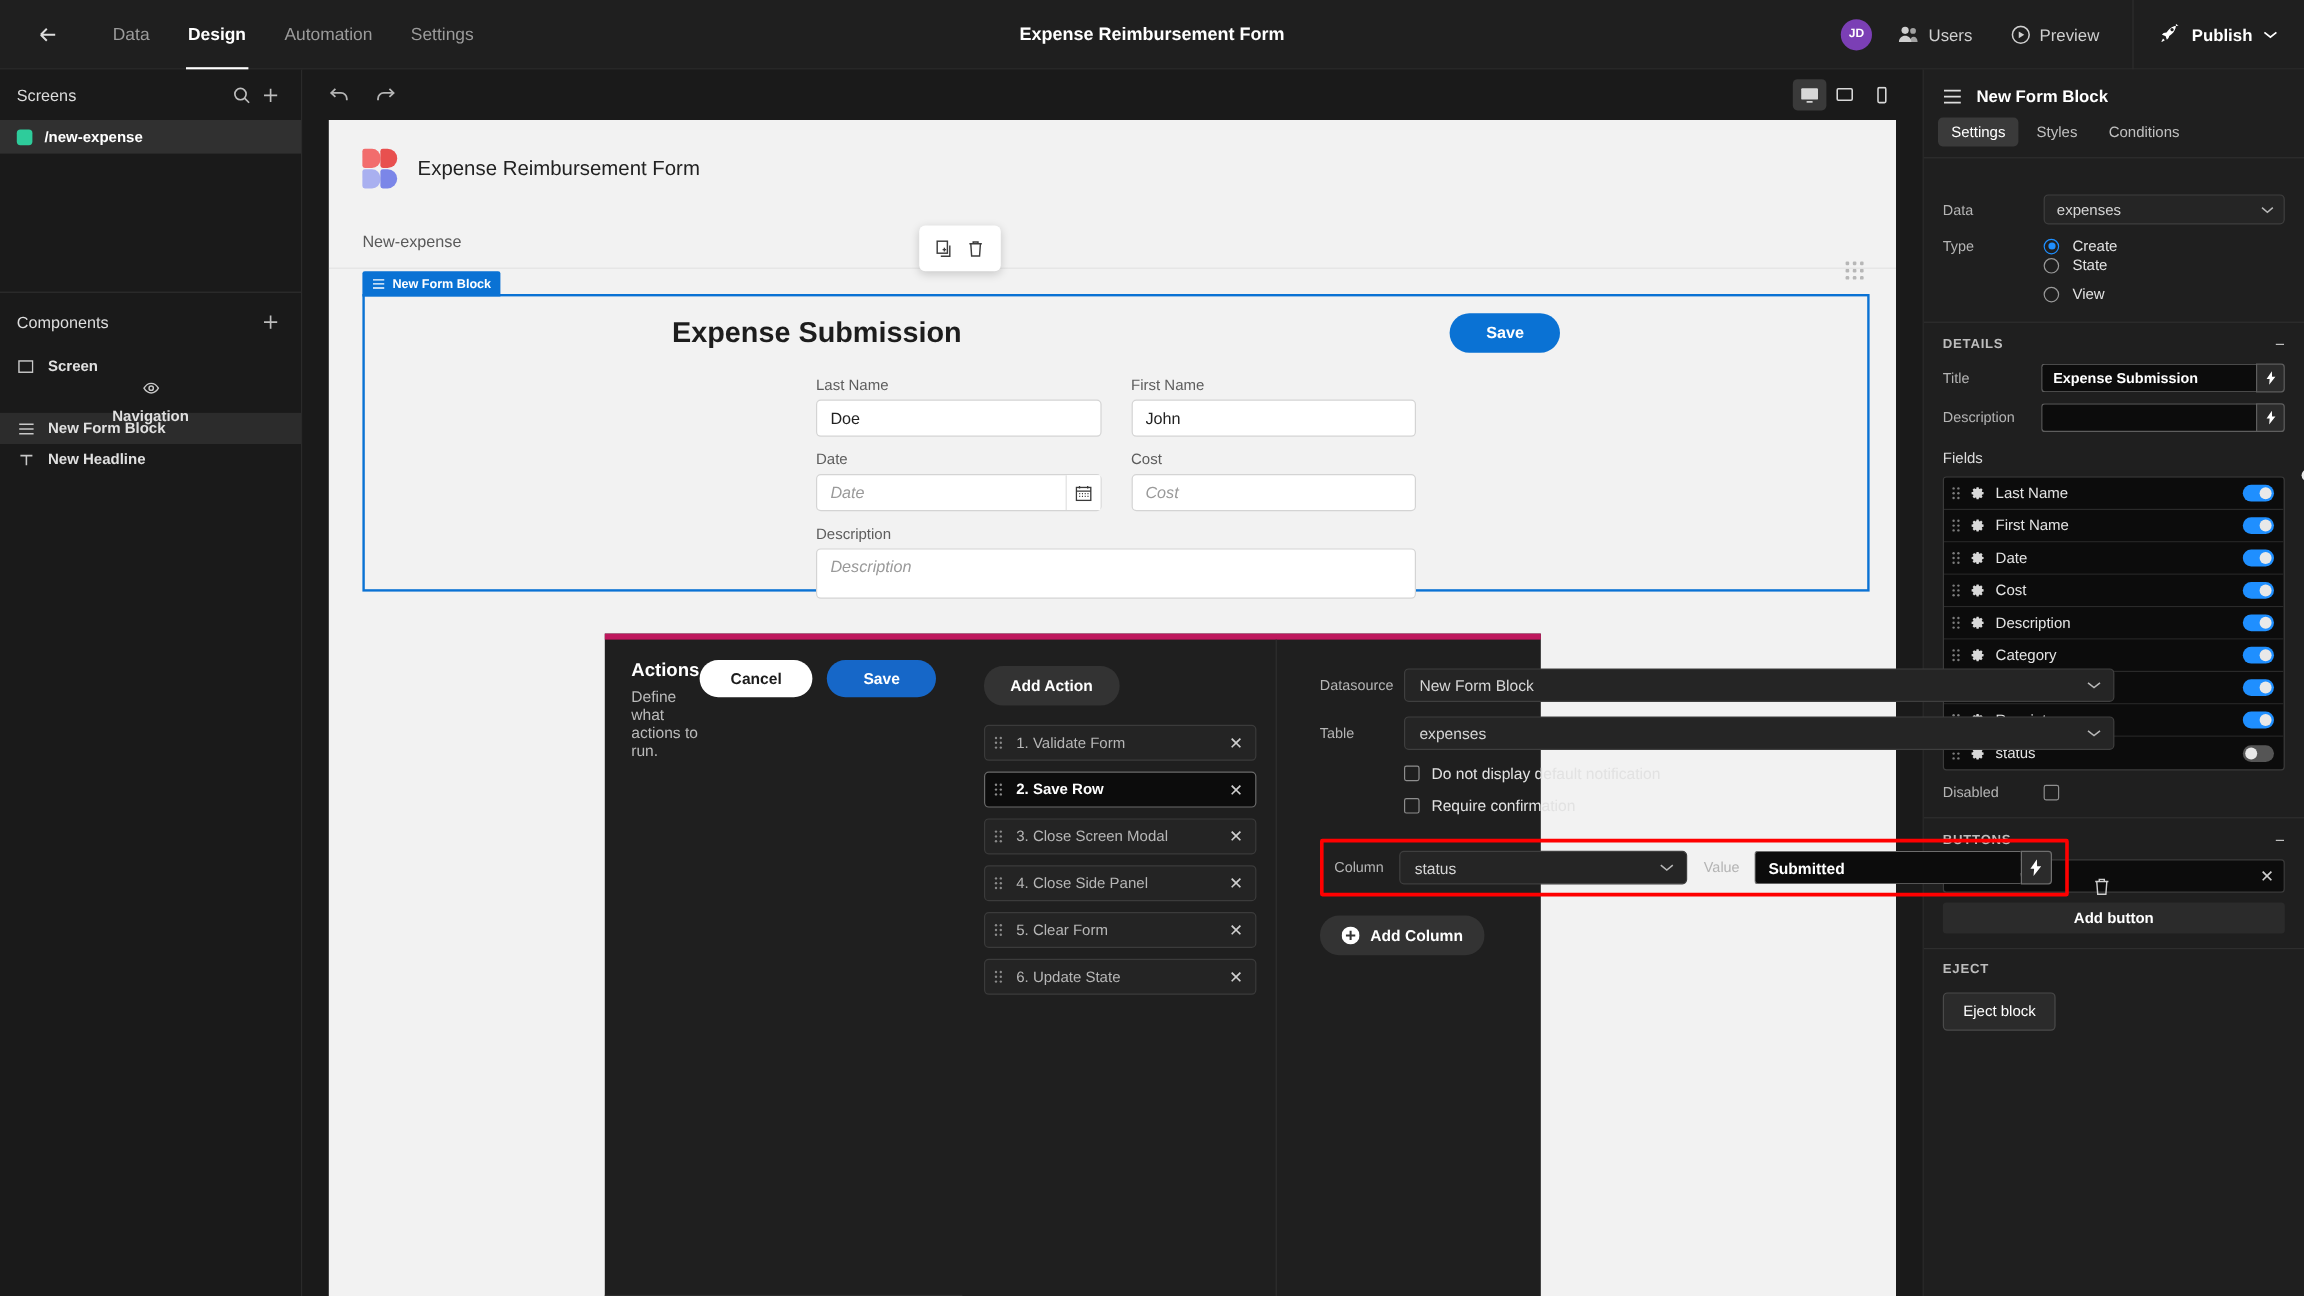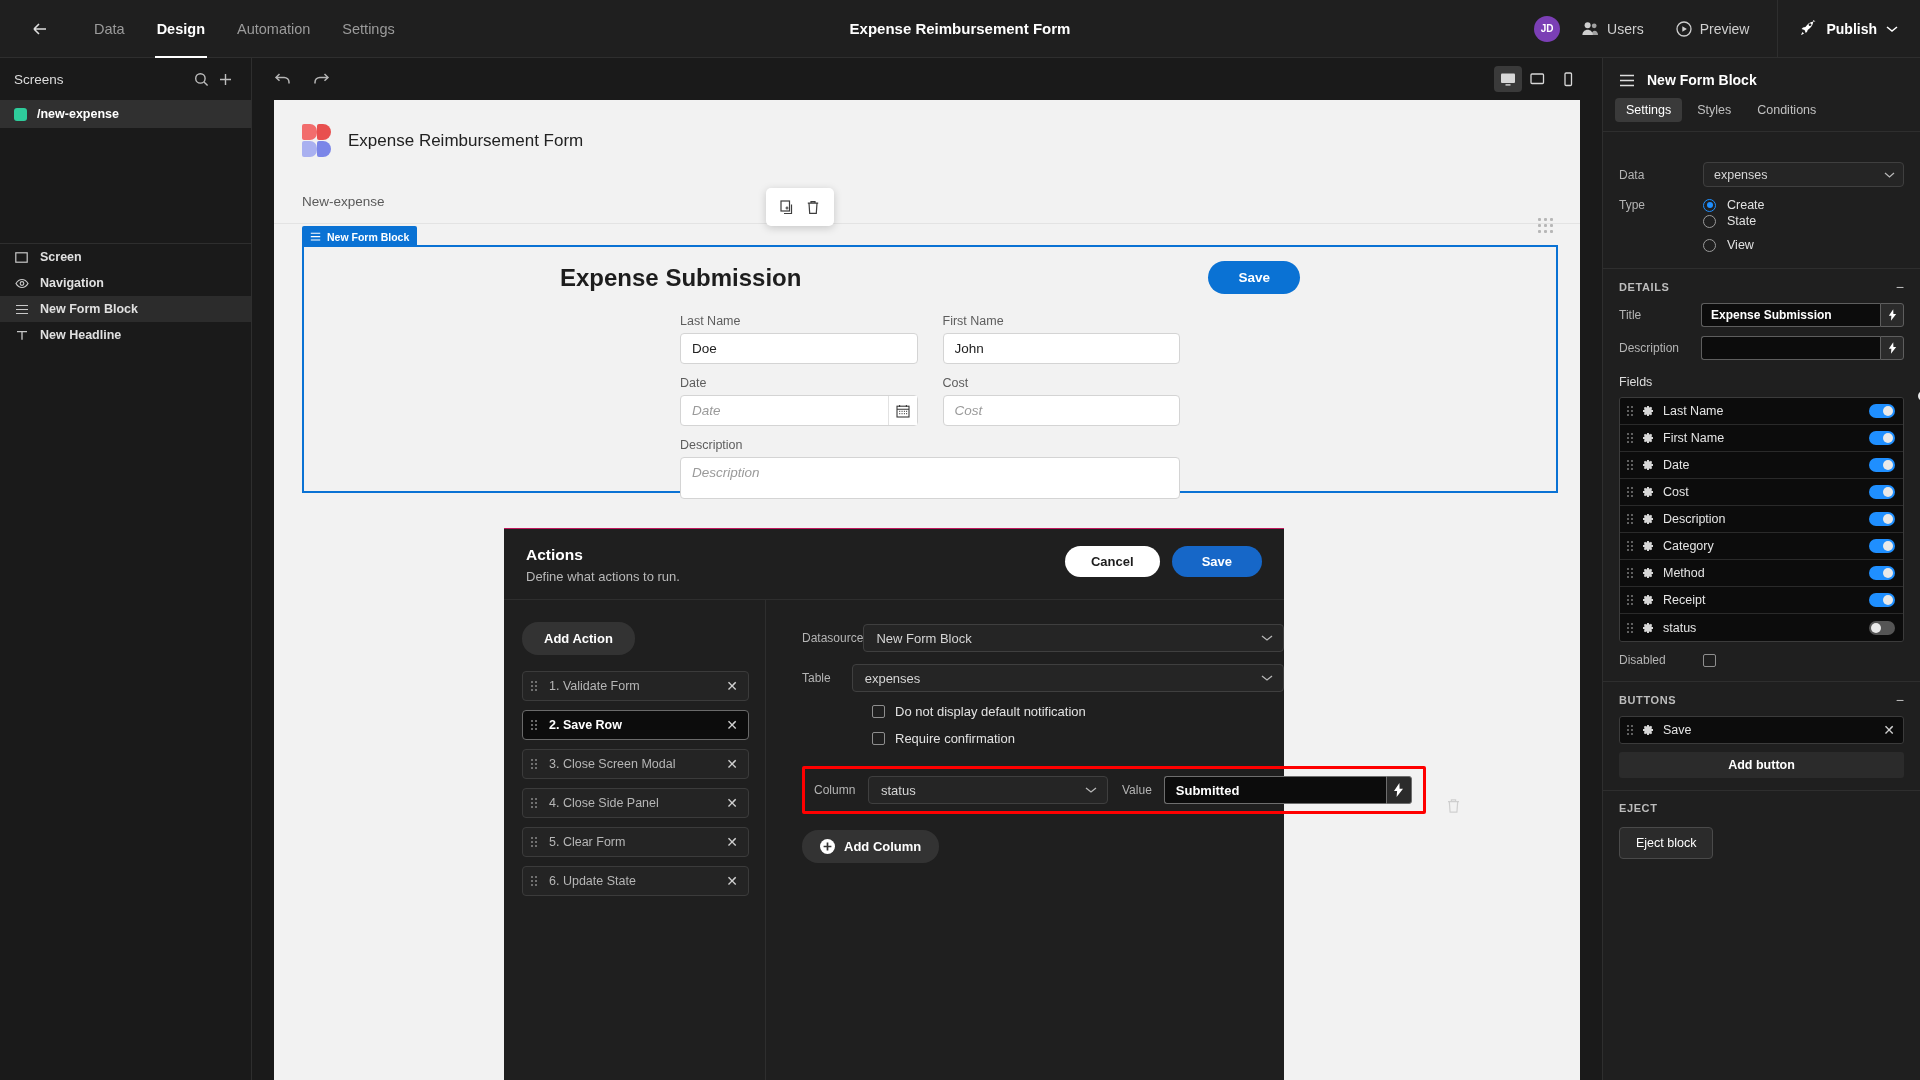--- a/index.html
+++ b/index.html
@@ -146,21 +146,21 @@
   .f-input::placeholder { color: #9a9a9a; font-style: italic; }
   .f-input.ta { height: 42px; padding-top: 7px; resize: none; }
   .date-wrap { position: relative; }
   .date-wrap .cal { position: absolute; right: 1px; top: 1px; width: 29px; height: 29px;
                     background: #fff; border-left: 1px solid #e2e2e2; display: flex; align-items: center;
                     justify-content: center; color: #3a3a3a; cursor: pointer; }
 
   
   .drawer {
     position: absolute; left: 252px; right: 318px; bottom: 0; top: 470px;
-    background: #1f1f1f; border-top: 1px solid #be185d; display: flex; flex-direction: column; z-index: 20;
+    background: #1f1f1f; border-top: 5px solid #be185d; display: flex; flex-direction: row; z-index: 20;
   }
   .drawer-head { display: flex; align-items: flex-start; padding: 17px 22px 15px 22px;
                  border-bottom: 1px solid #2e2e2e; }
   .drawer-title { font-size: 15.5px; font-weight: bold; color: #fff; }
   .drawer-sub { font-size: 13px; color: #b9b9b9; margin-top: 5px; }
   .drawer-head-btns { margin-left: auto; display: flex; gap: 12px; align-items: center; }
   .btn-ghost { background: #fff; color: #1c1c1c; border: none; border-radius: 16px; padding: 8px 26px;
                font-size: 13px; font-weight: bold; cursor: pointer; font-family: "Liberation Sans", sans-serif; }
   .btn-primary { background: #1667c8; color: #fff; border: none; border-radius: 16px; padding: 8px 30px;
                  font-size: 13px; font-weight: bold; cursor: pointer; font-family: "Liberation Sans", sans-serif; }
@@ -358,30 +358,39 @@
         </span>
       </div>
       <div class="screens-list">
         <div class="screen-item">
           <span class="screen-dot"></span>
           <span>/new-expense</span>
         </div>
       </div>
       <div class="screens-spacer"></div>
       <div class="divider-h"></div>
+      <div class="panel-head" style="height:48px;">
+        <span>Components</span>
+        <span class="spacer"></span>
+        <span class="ico">
+          <svg width="15" height="15" viewBox="0 0 15 15" fill="none" stroke="currentColor" stroke-width="1.4">
+            <path d="M7.5 2v11M2 7.5h11"></path>
+          </svg>
+        </span>
+      </div>
       <div class="components-list">
         <div class="comp-item" style="height:26px;">
           <span class="comp-ico">
             <svg width="13" height="11" viewBox="0 0 13 11" fill="none" stroke="currentColor" stroke-width="1.2">
               <rect x="0.8" y="0.8" width="11.4" height="9.4"></rect>
             </svg>
           </span>
           <span>Screen</span>
         </div>
-        <div class="comp-item" style="height:26px;">
+        <div class="comp-item" style="height:26px;flex-direction:column;">
           <span class="comp-ico">
             <svg width="14" height="11" viewBox="0 0 14 11" fill="none" stroke="currentColor" stroke-width="1.2">
               <path d="M1 5.5C2.6 2.8 4.7 1.5 7 1.5s4.4 1.3 6 4c-1.6 2.7-3.7 4-6 4s-4.4-1.3-6-4z"></path>
               <circle cx="7" cy="5.5" r="1.8"></circle>
             </svg>
           </span>
           <span>Navigation</span>
         </div>
         <div class="comp-item selected" style="height:26px;">
           <span class="comp-ico">

